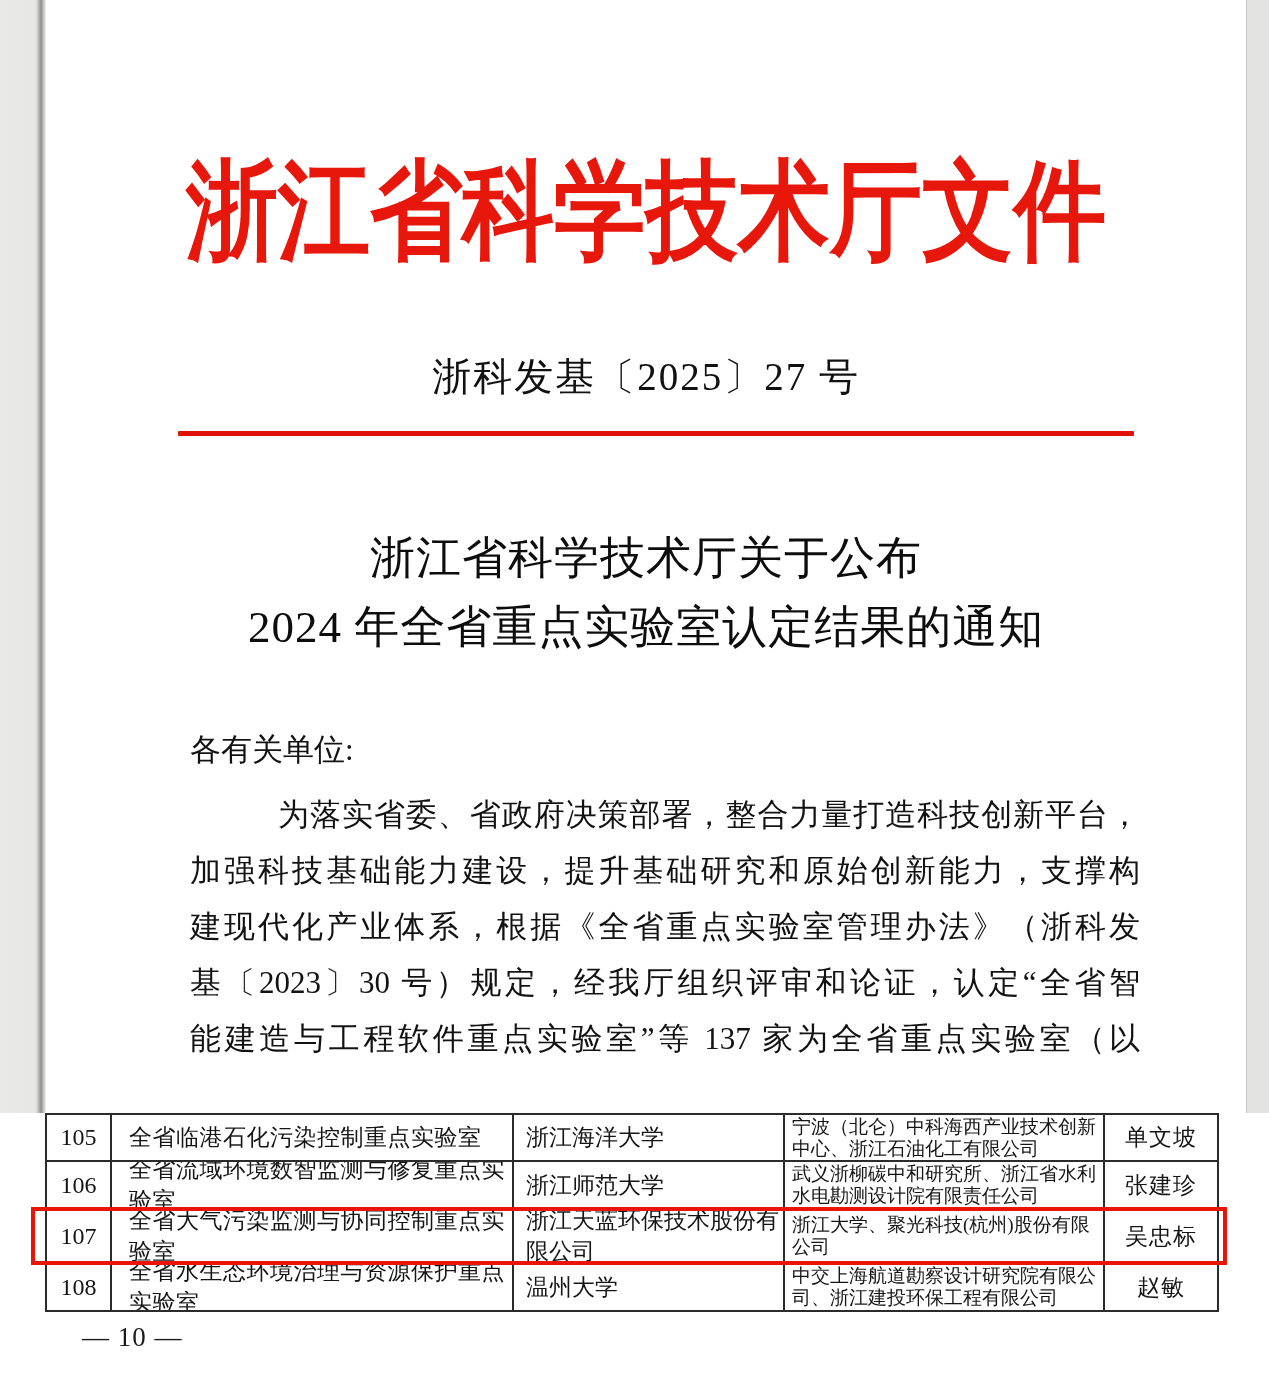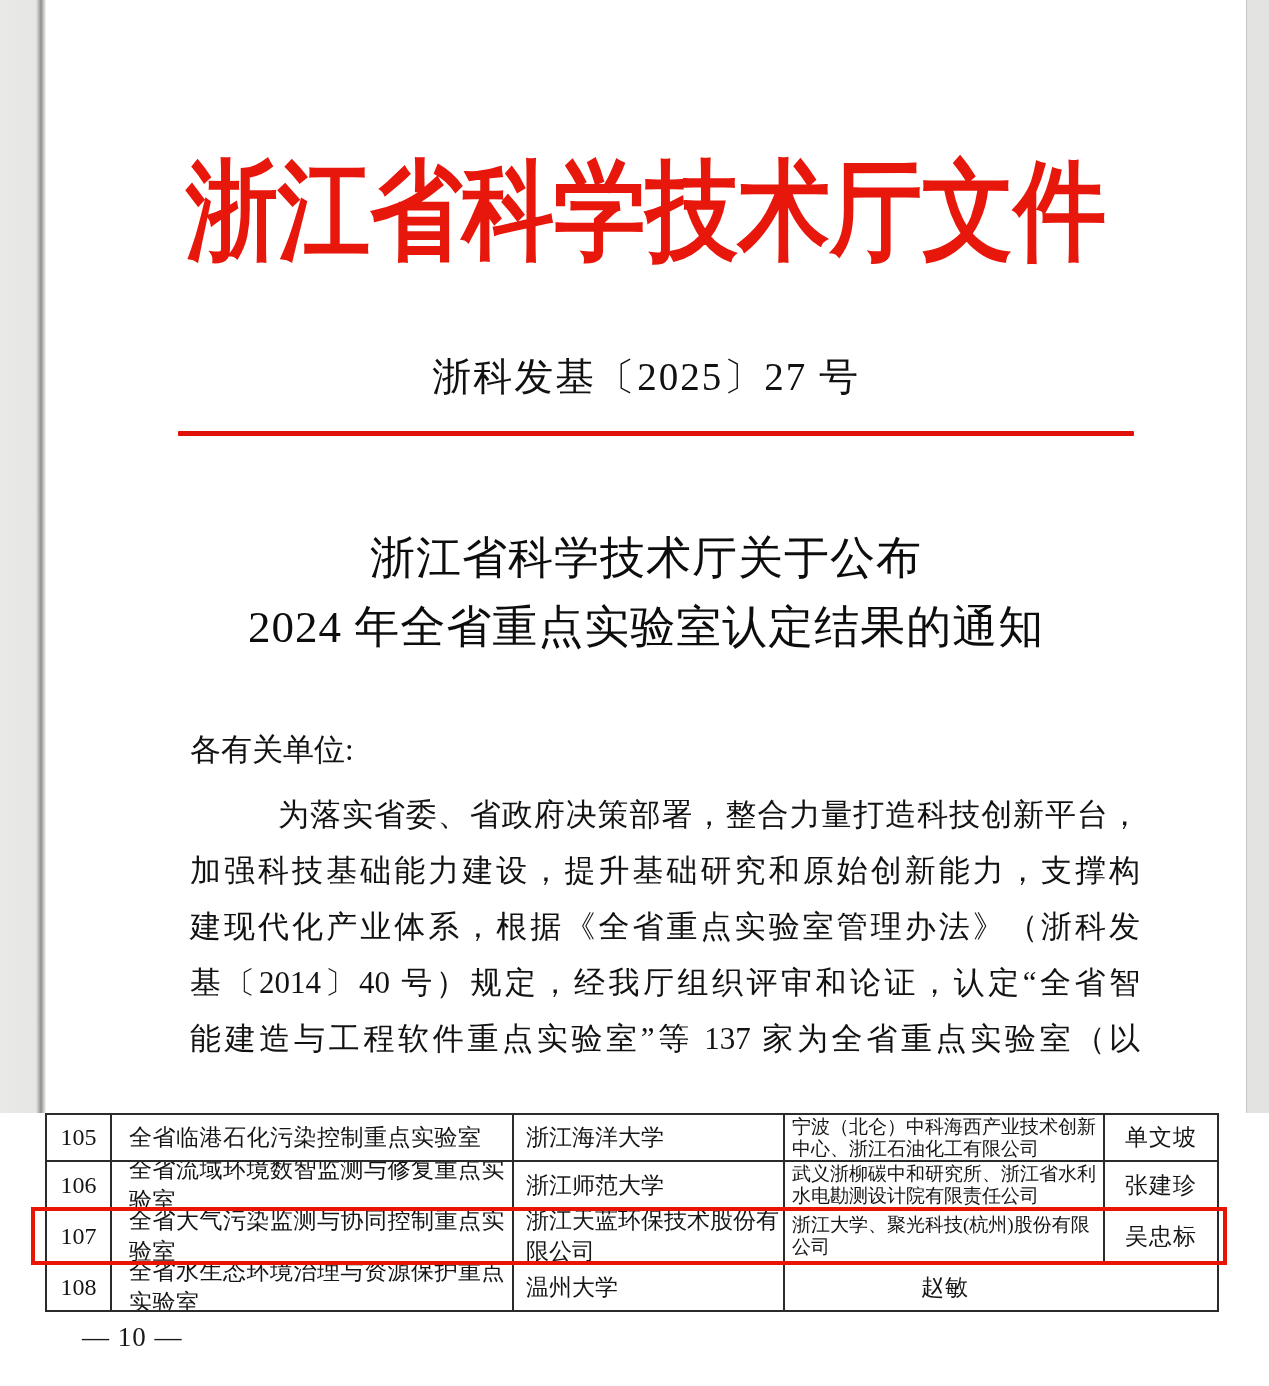--- a/index.html
+++ b/index.html
@@ -96,21 +96,21 @@
 
     <div class="notice-title l1">浙江省科学技术厅关于公布</div>
     <div class="notice-title l2">2024 年全省重点实验室认定结果的通知</div>
 
     <div class="body-block">
       <div class="salutation">各有关单位:</div>
       <div class="paragraph">
         <div class="jline first">为落实省委、省政府决策部署，整合力量打造科技创新平台，</div>
         <div class="jline">加强科技基础能力建设，提升基础研究和原始创新能力，支撑构</div>
         <div class="jline">建现代化产业体系，根据《全省重点实验室管理办法》（浙科发</div>
-        <div class="jline">基〔2014〕40 号）规定，经我厅组织评审和论证，认定“全省智</div>
+        <div class="jline">基〔2023〕30 号）规定，经我厅组织评审和论证，认定“全省智</div>
         <div class="jline">能建造与工程软件重点实验室”等 137 家为全省重点实验室（以</div>
       </div>
     </div>
   </div>
 
   <div class="table-wrap">
 
     <div class="doc-table">
 
       <div class="cell cell-no">105</div>
@@ -127,20 +127,21 @@
 
       <div class="cell cell-no">107</div>
       <div class="cell cell-lab">全省大气污染监测与协同控制重点实验室</div>
       <div class="cell cell-host">浙江天蓝环保技术股份有限公司</div>
       <div class="cell cell-partners">浙江大学、聚光科技(杭州)股份有限公司</div>
       <div class="cell cell-director c-last">吴忠标</div>
 
       <div class="cell cell-no r-last">108</div>
       <div class="cell cell-lab r-last">全省水生态环境治理与资源保护重点实验室</div>
       <div class="cell cell-host r-last">温州大学</div>
+      <div class="cell cell-partners r-last">中交上海航道勘察设计研究院有限公司、浙江建投环保工程有限公司</div>
       <div class="cell cell-director c-last r-last">赵敏</div>
     </div>
 
     <div class="highlight-box"></div>
 
     <div class="page-number">— 10 —</div>
   </div>
 
 </div>
 

